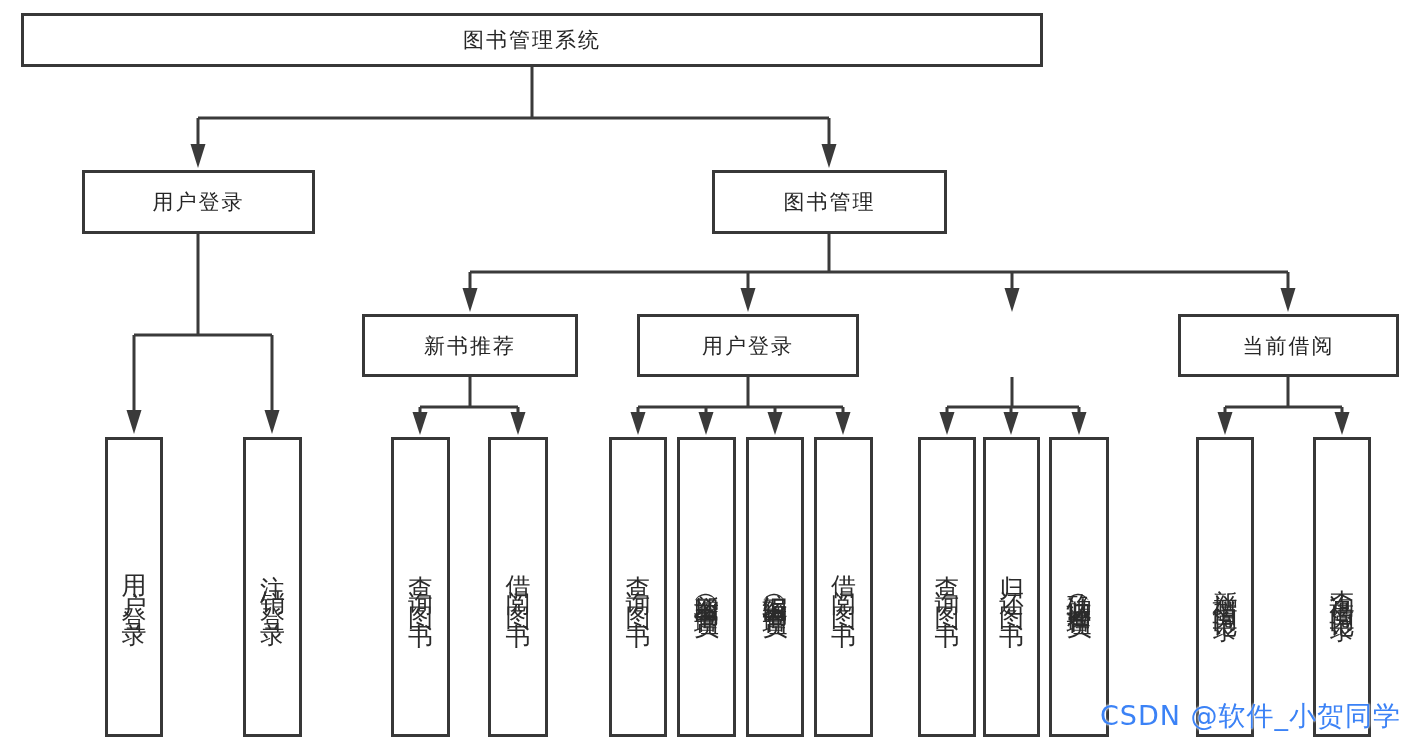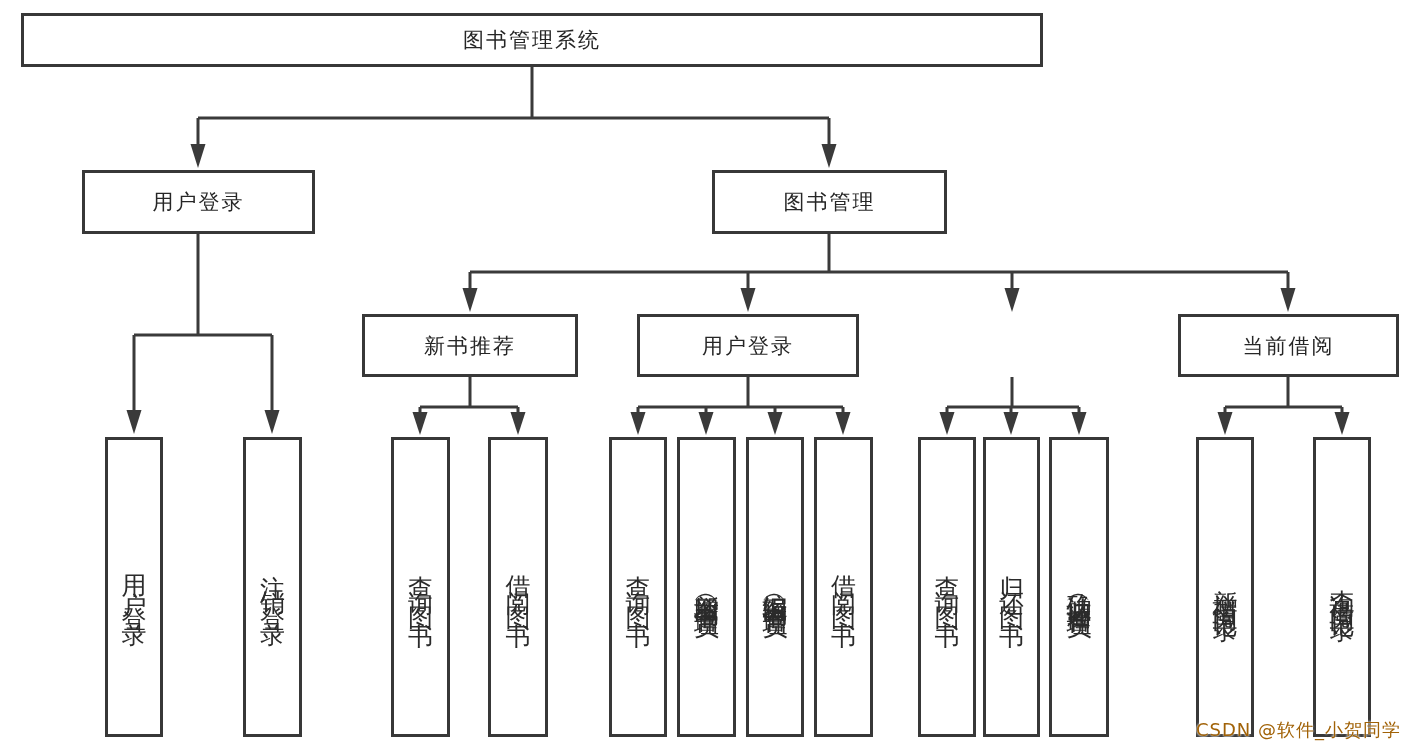--- a/index.html
+++ b/index.html
@@ -43,23 +43,23 @@
     color: #2b2b2b;
     line-height: 1;
     white-space: nowrap;
   }
   .sp-wide  { letter-spacing: 16px; }
   .sp-mid   { letter-spacing: 6px; }
   .sp-tight { letter-spacing: 3px; }
   .watermark {
     position: absolute;
     right: 4px;
-    bottom: 5px;
-    font-size: 18px;
-    color: #a16207;
+    bottom: 13px;
+    font-size: 27px;
+    color: #3b82f6;
     letter-spacing: 1px;
     z-index: 5;
     text-shadow: 0 0 3px #ffffff, 0 0 2px #ffffff;
     white-space: nowrap;
   }
 </style>
 </head>
 <body>
 
 <div class="canvas">

